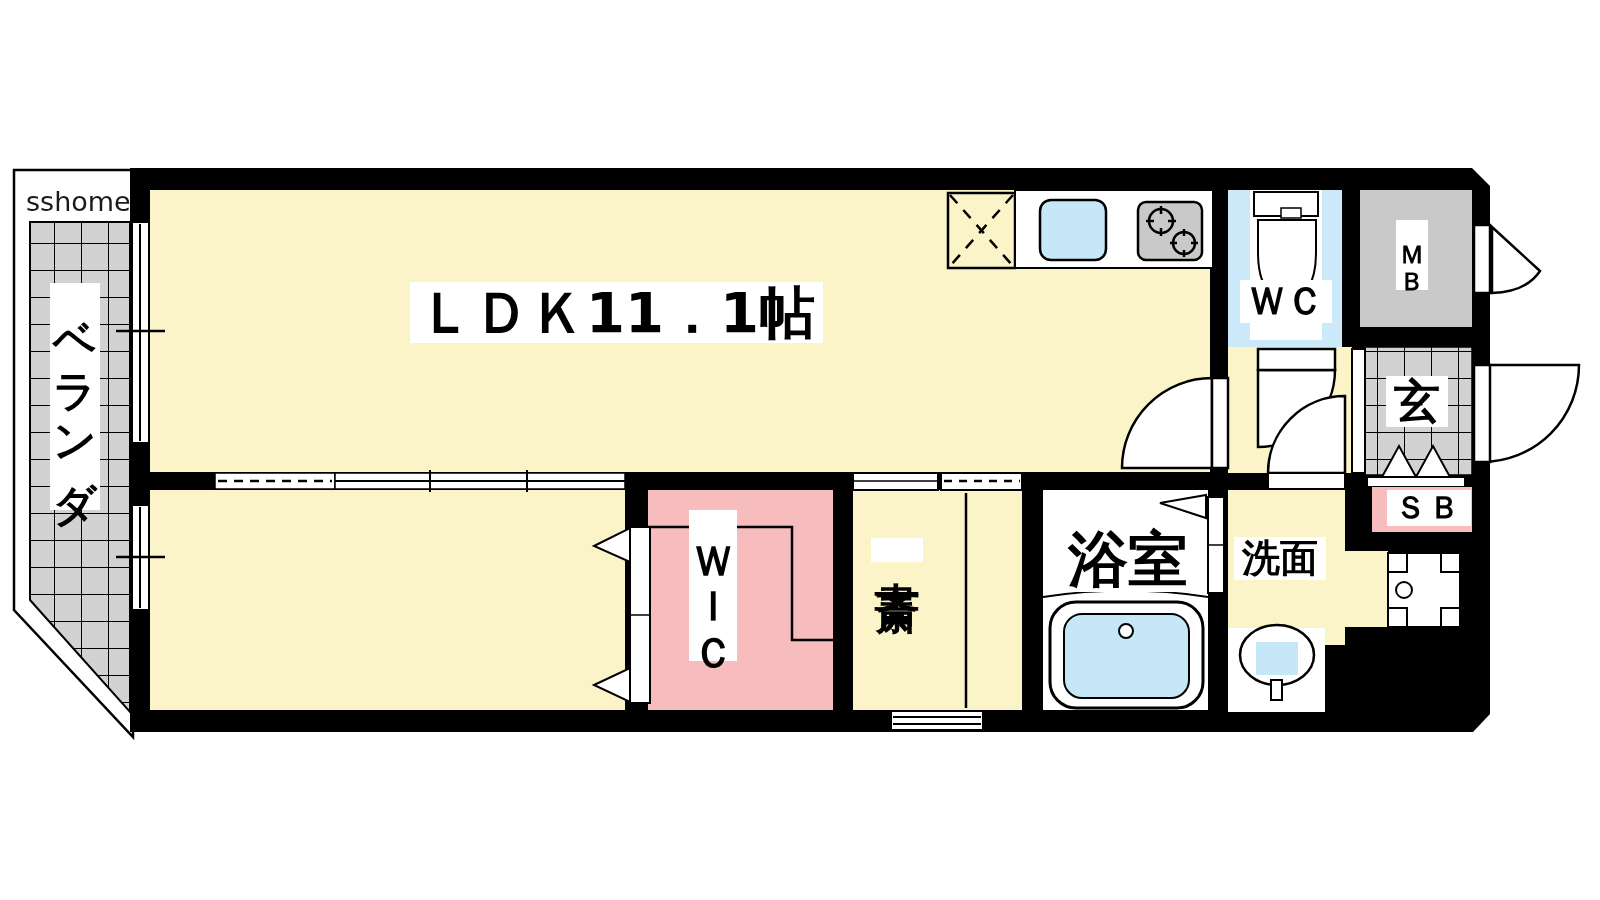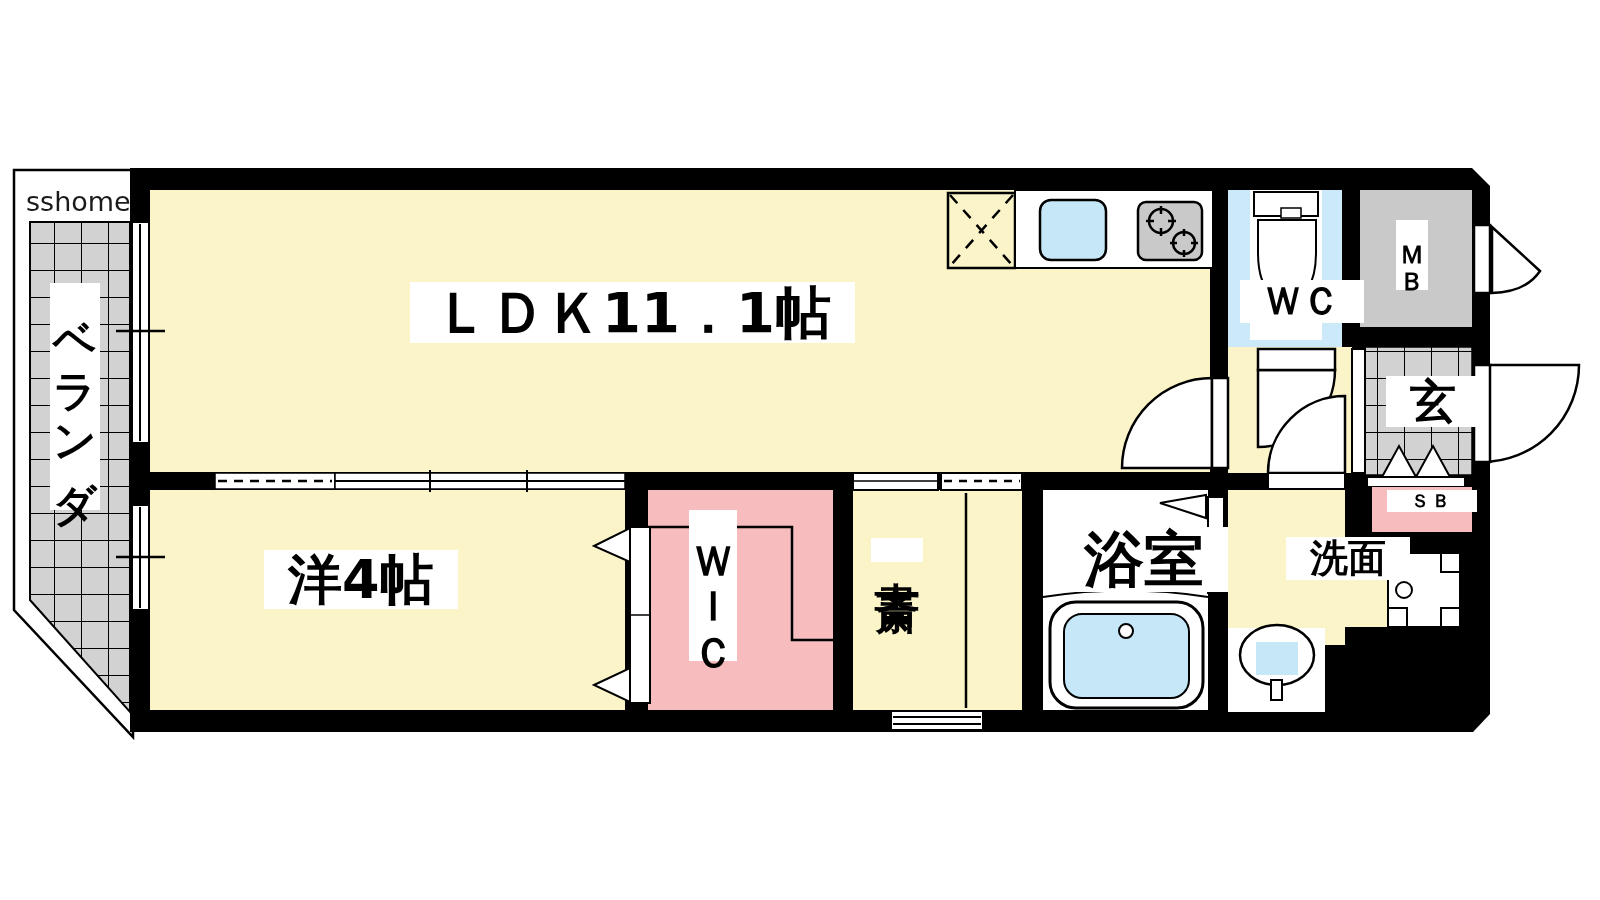--- a/index.html
+++ b/index.html
@@ -1,21 +1,21 @@
 <!DOCTYPE html>
 <html><head>
 <meta charset="utf-8">
 <style>
   html,body{margin:0;padding:0;background:#fff;}
   #stage{position:relative;width:1600px;height:900px;background:#fff;overflow:hidden;
          font-family:"DejaVu Sans","Liberation Sans",sans-serif;}
   #plan-svg{position:absolute;left:0;top:0;}
   .lbl{position:absolute;background:#fff;color:#000;font-weight:bold;line-height:1.02;
        white-space:nowrap;z-index:5;}
-  .lbl.h{padding:2px 24px;text-align:right;}
+  .lbl.h{padding:2px 8px;text-align:right;}
   .lbl.v{writing-mode:vertical-rl;text-orientation:upright;padding:8px 3px;letter-spacing:4px;}
   .watermark{position:absolute;color:#1a1a1a;font-weight:normal;z-index:6;background:transparent;}
 </style>
 </head>
 <body>
 
 <div id="stage">
 
 <svg id="plan-svg" width="1600" height="900" viewBox="0 0 1600 900">
   <defs>
@@ -179,22 +179,21 @@
     <rect x="1388" y="608" width="19" height="19"></rect>
     <rect x="1441" y="608" width="19" height="19"></rect>
     <circle cx="1404" cy="590" r="8"></circle>
   </g>
 </svg>
 
   <div class="watermark" style="left:26px;top:186px;font-size:27px;">sshome</div>
 
   <div class="lbl v" style="left:50px;top:283px;font-size:43px;">ベランダ</div>
   <div class="lbl h" style="left:410px;top:282px;font-size:56px;">ＬＤＫ11．1帖</div>
-  <div class="lbl h" style="left:264px;top:550px;font-size:54px;">洋4帖</div>
   <div class="lbl v" style="left:689px;top:510px;font-size:41px;">ＷＩＣ</div>
   <div class="lbl v" style="left:871px;top:538px;font-size:45px;">書斎</div>
   <div class="lbl h" style="left:1060px;top:527px;font-size:60px;">浴室</div>
-  <div class="lbl h" style="left:1286px;top:537px;font-size:38px;">洗面</div>
+  <div class="lbl h" style="left:1234px;top:537px;font-size:38px;">洗面</div>
   <div class="lbl h" style="left:1240px;top:280px;font-size:38px;">ＷＣ</div>
   <div class="lbl h" style="left:1386px;top:376px;font-size:46px;">玄</div>
-  <div class="lbl h" style="left:1387px;top:490px;font-size:18px;letter-spacing:3px;">ＳＢ</div>
+  <div class="lbl h" style="left:1387px;top:490px;font-size:31px;letter-spacing:3px;">ＳＢ</div>
   <div class="lbl v" style="left:1396px;top:220px;font-size:25px;letter-spacing:2px;">ＭＢ</div>
 </div>
 
 </body></html>

